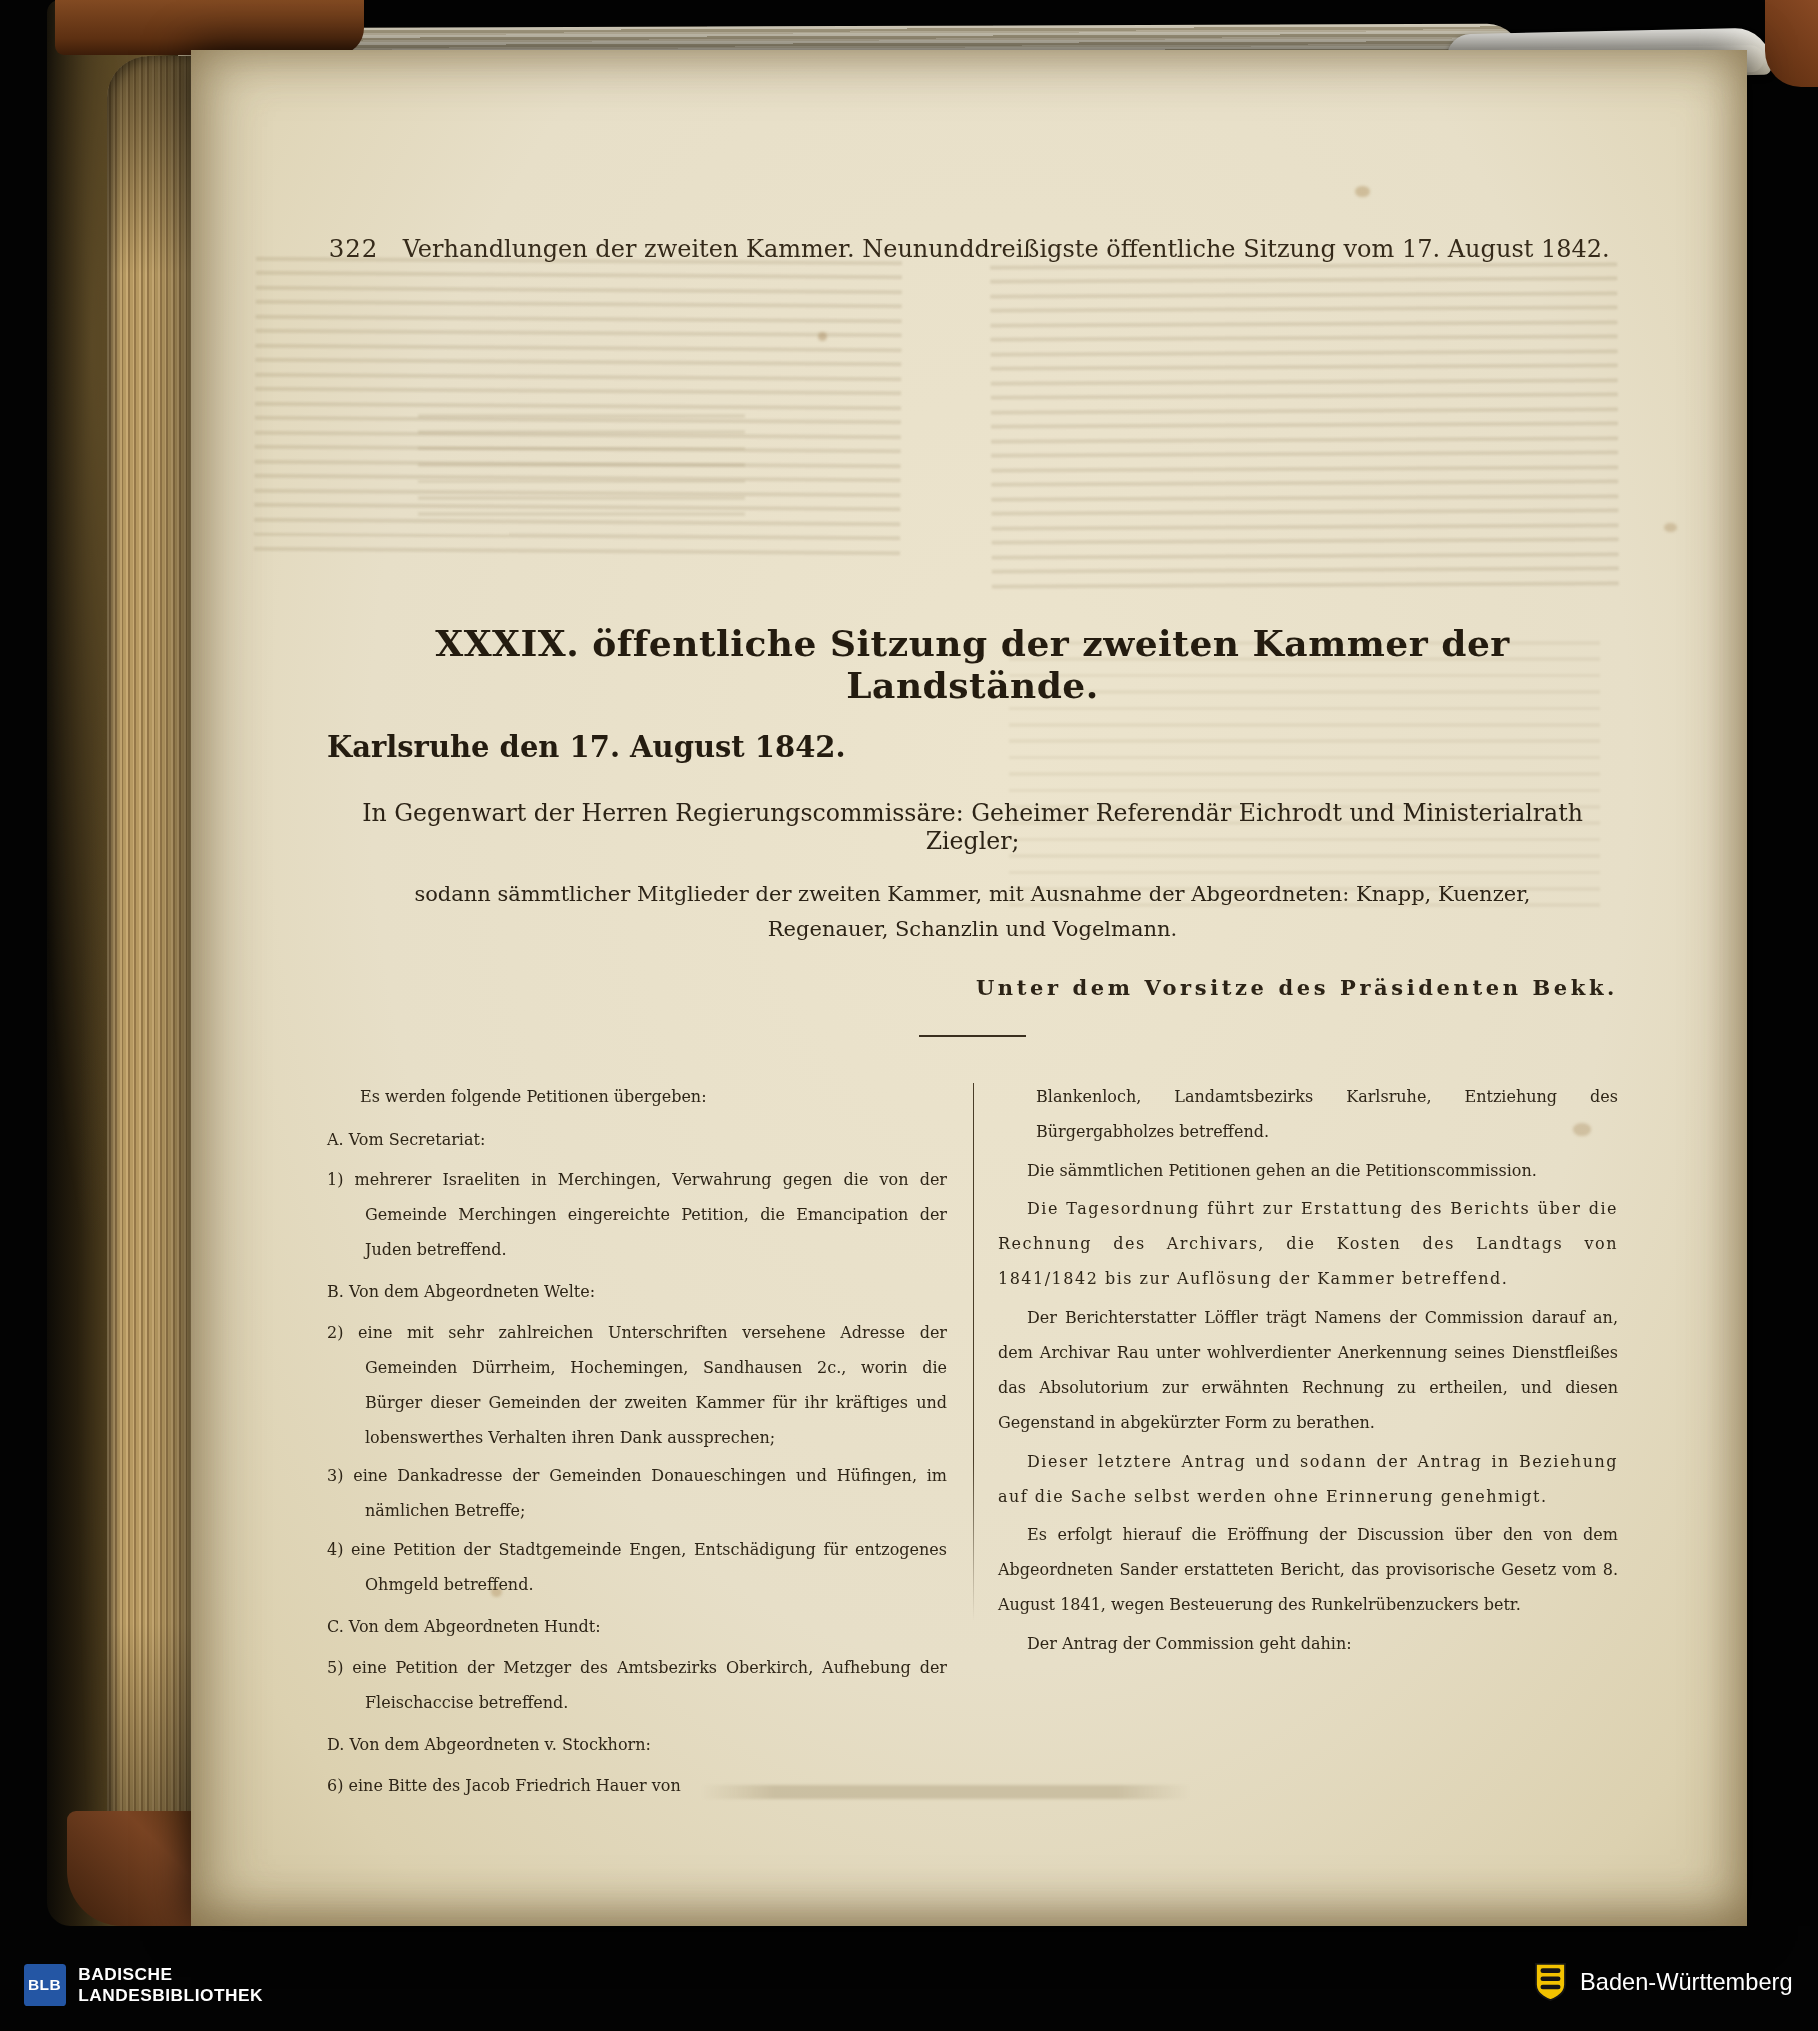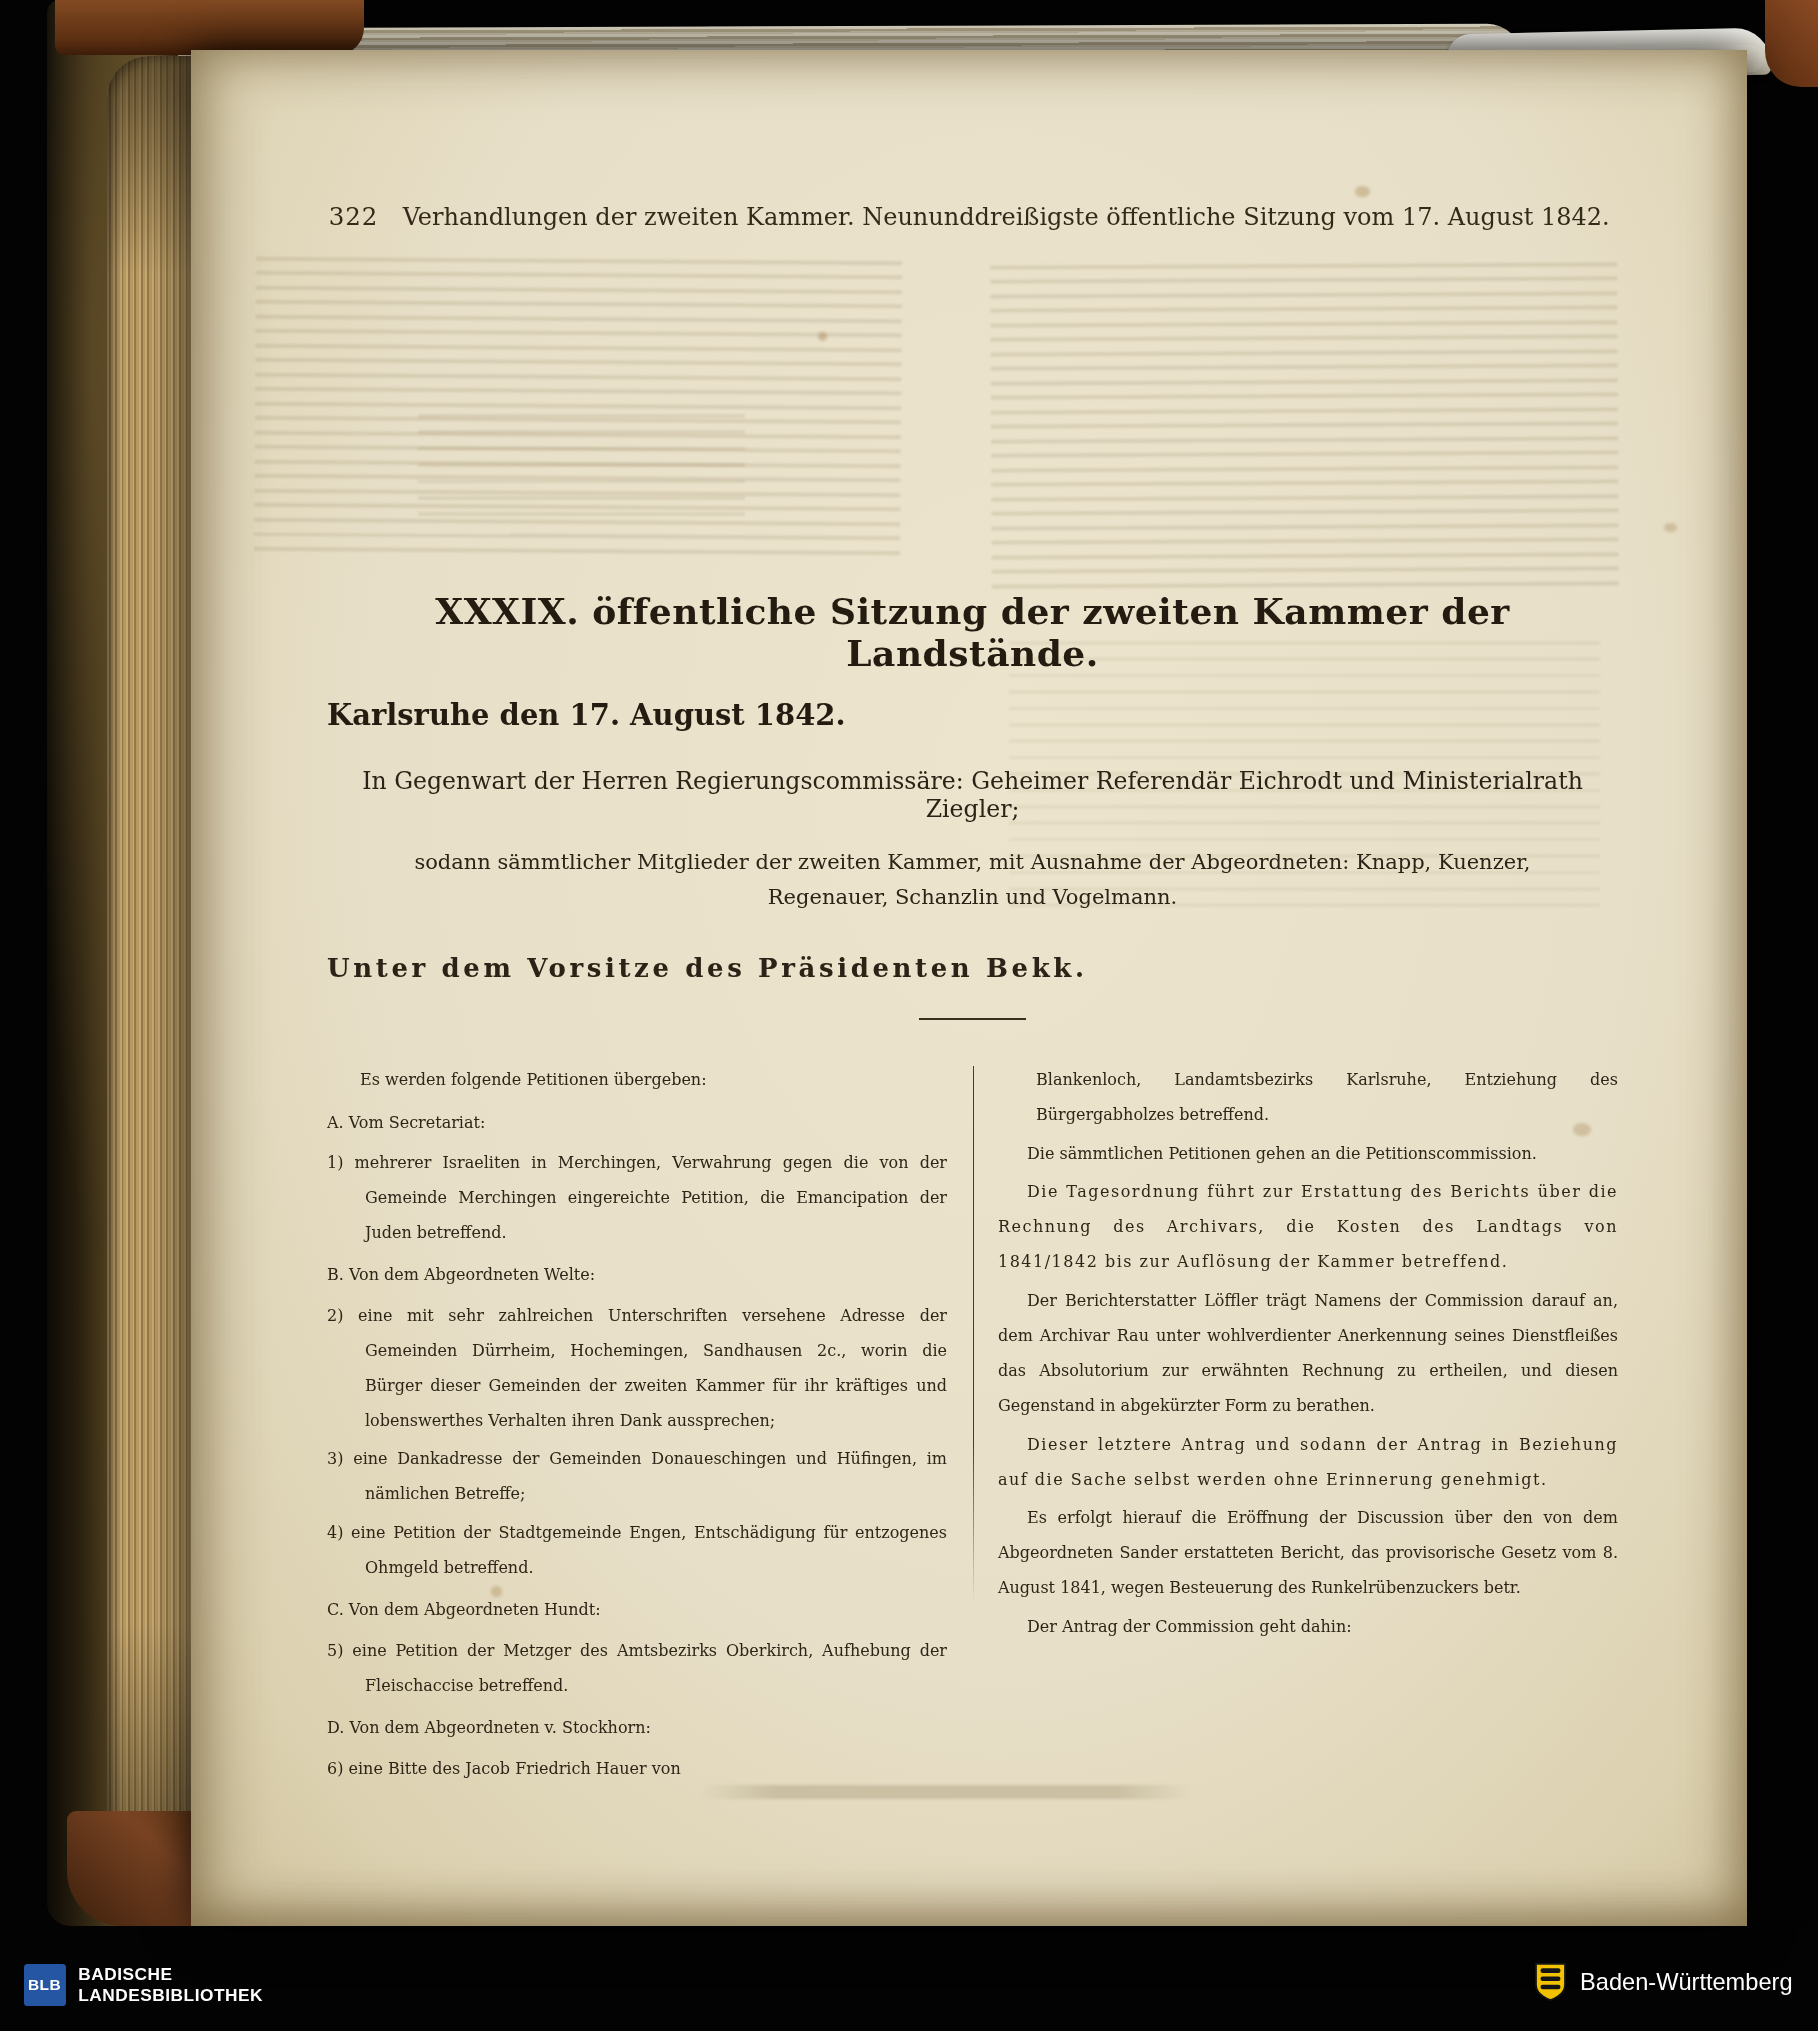--- a/index.html
+++ b/index.html
@@ -42,30 +42,30 @@
                inset -18px 0 41px rgba(110,90,50,.28),inset 0 -16.4px 36px rgba(110,90,50,.28),
                0 0 42px rgba(0,0,0,.85);}
   .spot{position:absolute;border-radius:50%;filter:blur(1.8px);}
 
   
   .bleed{position:absolute;filter:blur(1.3px);opacity:.55;
     background:repeating-linear-gradient(180deg,rgba(122,102,62,.28) 0 3.6px,rgba(0,0,0,0) 3.6px 14.5px);}
   .bleed.center{background:repeating-linear-gradient(180deg,rgba(122,102,62,.22) 0 3.6px,rgba(0,0,0,0) 3.6px 16.4px);}
 
   
-  .content{position:absolute;left:136px;top:152px;width:1291px;color:#2c2316;}
+  .content{position:absolute;left:136px;top:184px;width:1291px;color:#2c2316;}
   .running-header{position:relative;height:31px;font-size:24.5px;color:#352a1a;}
   .running-header .pno{position:absolute;left:1.8px;top:0;letter-spacing:0.9px;}
   .running-header .rh{display:block;text-align:center;padding:0 64px;white-space:nowrap;
     transform:scale(.98);}
   .title{margin:357px 0 0 0;text-align:center;font-size:36px;font-weight:bold;letter-spacing:0.5px;color:#241c10;}
   .subtitle{margin-top:23.6px;font-size:29px;font-weight:bold;color:#241c10;}
   .presence{margin:35px 0 0 0;text-align:center;font-size:23.6px;}
   .members{margin:22px auto 0;max-width:1236px;text-align:center;font-size:21px;line-height:35px;}
-  .chair{margin:38px 0 0 0;text-align:left;font-size:26px;font-weight:bold;letter-spacing:3.6px;}
+  .chair{margin:28px 0 0 0;text-align:right;font-size:21px;font-weight:bold;letter-spacing:3.6px;}
   .rule{width:107px;height:2.7px;background:#3a2f1e;margin:35px auto 0;}
 
   .columns{position:relative;display:flex;gap:51px;margin-top:42px;}
   .col{width:620px;font-size:16px;line-height:35px;text-align:justify;color:#2e2517;}
   .col p{margin:0;}
   .col .heading{margin:7.3px 0 5.5px 0;text-align:left;}
   .col .intro{text-indent:33px;margin-bottom:5.5px;}
   .col .item{padding-left:38px;text-indent:-38px;margin:3.6px 0;}
   .col .cont{padding-left:38px;}
   .col .para{text-indent:29px;margin:3.6px 0;}

